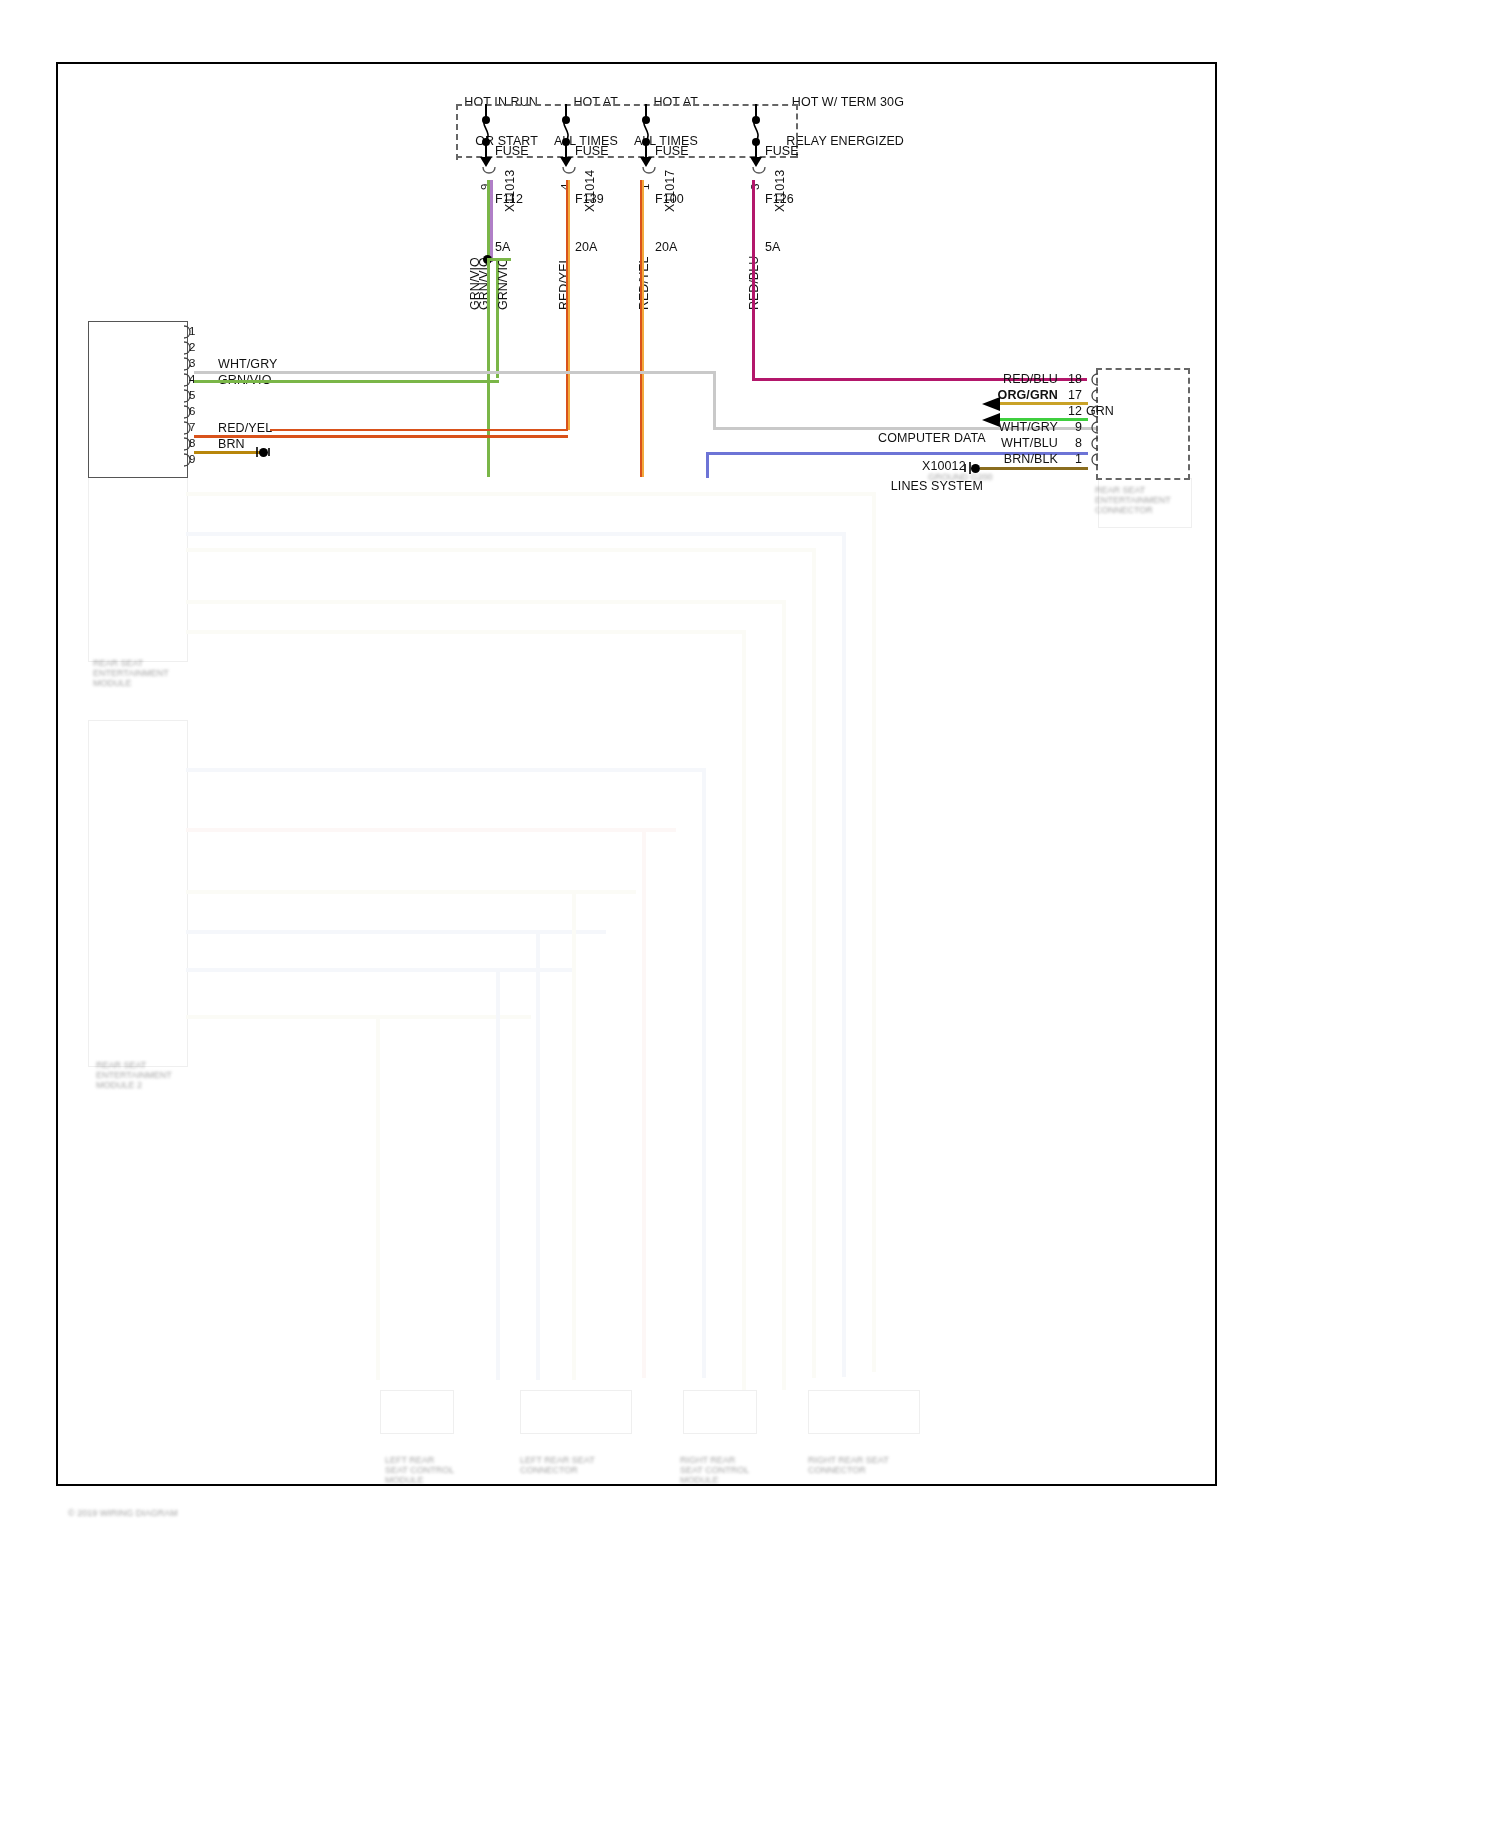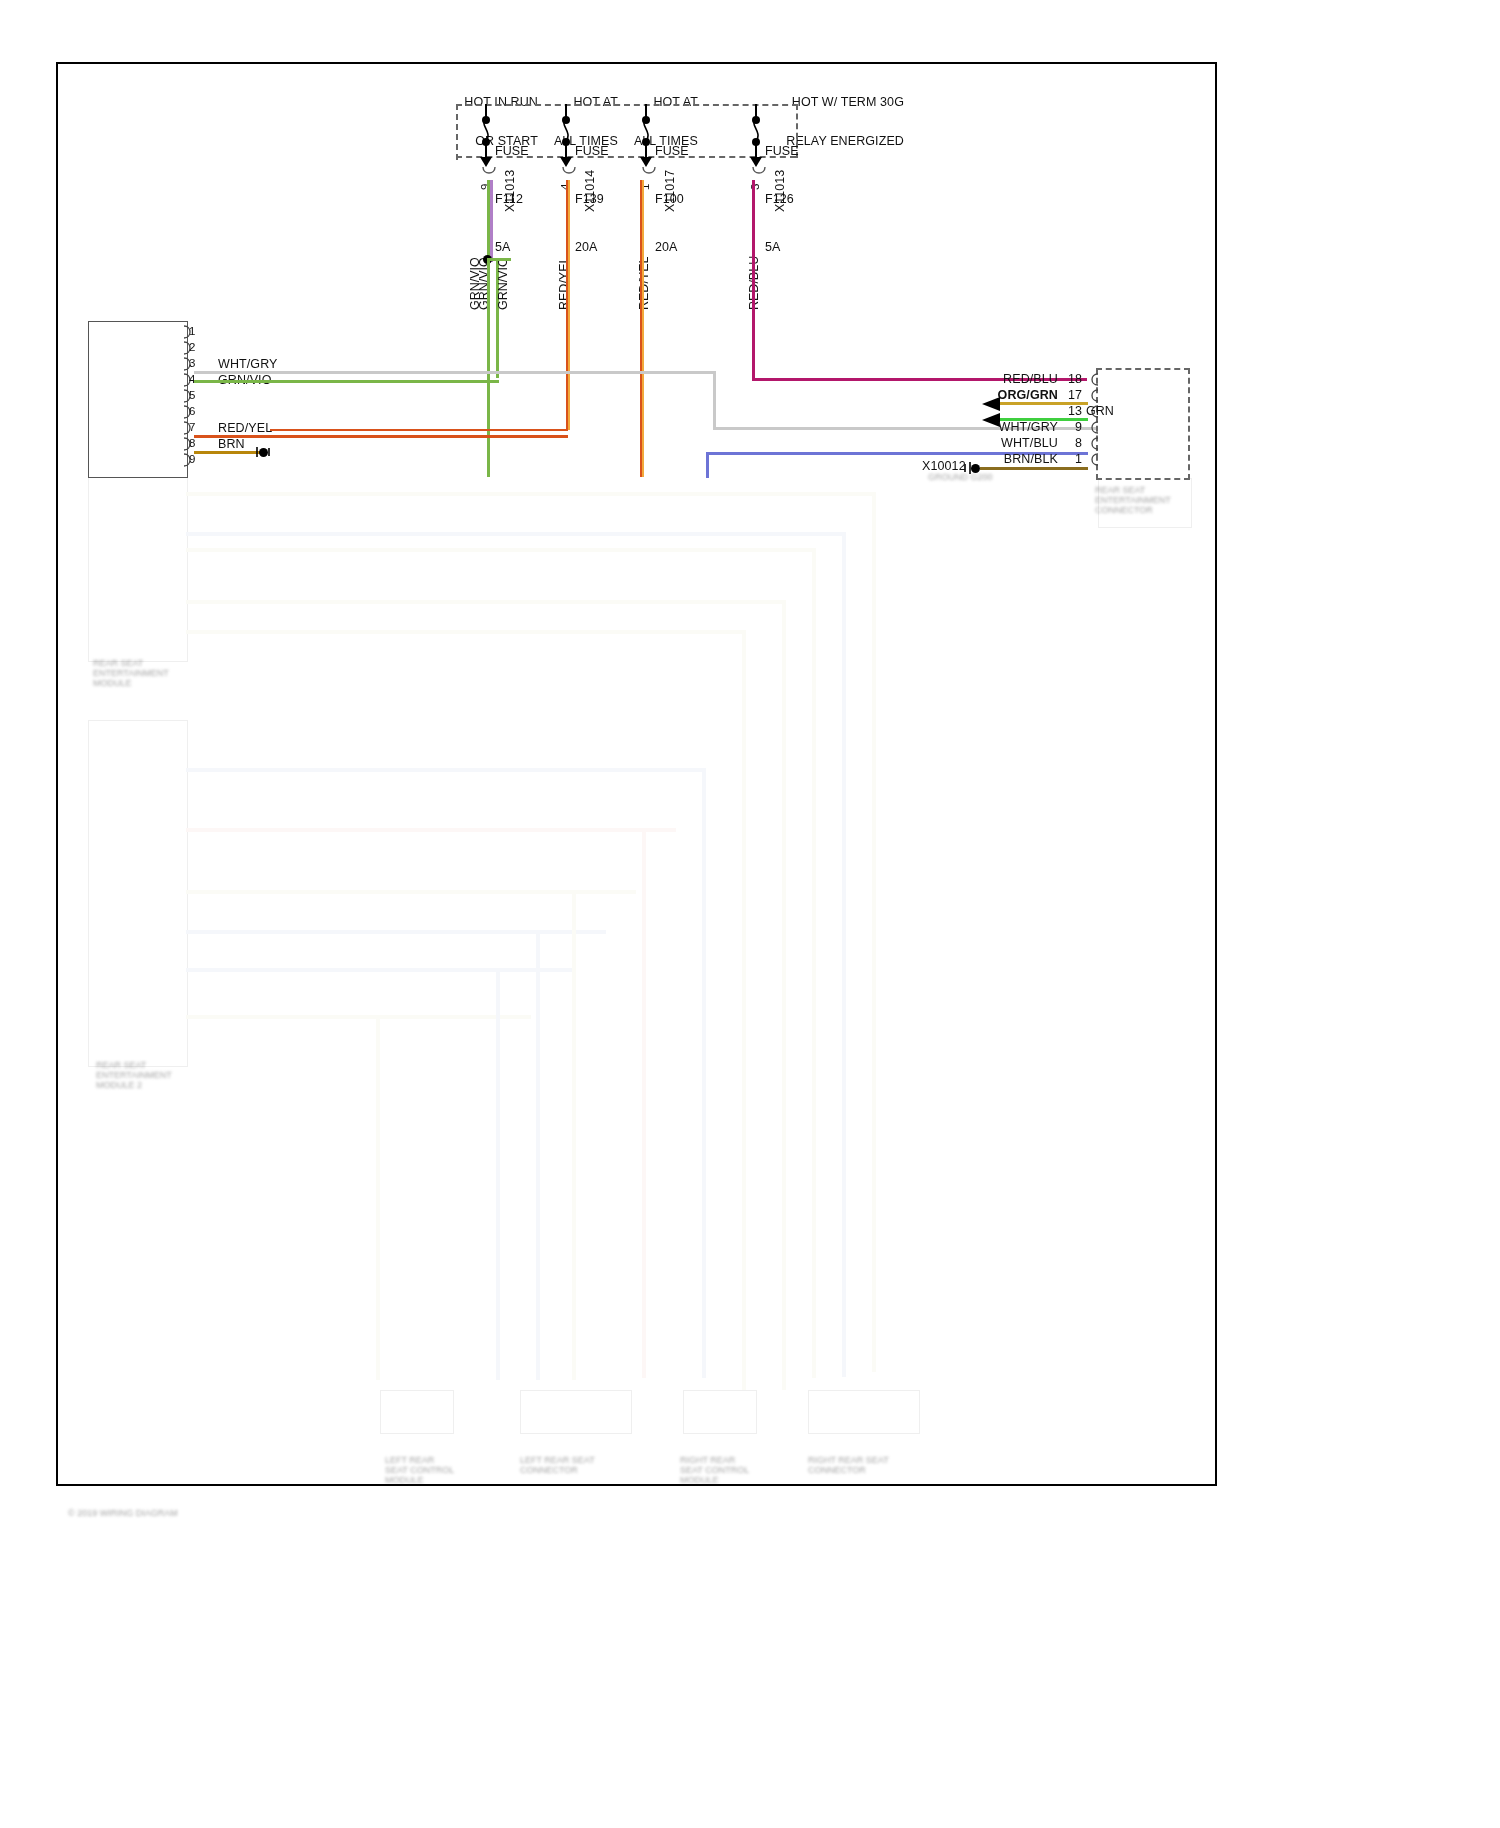--- a/index.html
+++ b/index.html
@@ -286,26 +286,30 @@
   <div class="abs txt r" style="left:1060px;top:373px;width:22px;">18</div>
 
   <div class="abs txt r" style="left:960px;top:389px;width:98px;font-weight:bold;">ORG/GRN</div>
   <div class="abs txt r" style="left:1060px;top:389px;width:22px;">17</div>
   <div class="wire" style="left:1000px;top:402px;width:88px;height:2.5px;background:#c9a227;"></div>
   <svg class="abs" style="left:982px;top:396px;" width="20" height="16" viewBox="0 0 20 16">
     <path d="M0 8 L18 1 L18 15 Z" fill="#000"></path>
   </svg>
 
   <div class="abs txt r" style="left:1016px;top:405px;width:98px;">GRN</div>
-  <div class="abs txt r" style="left:1060px;top:405px;width:22px;">13</div>
+  <div class="abs txt r" style="left:1060px;top:405px;width:22px;">12</div>
   <div class="wire" style="left:1000px;top:418px;width:88px;height:2.5px;background:#3fcf3f;"></div>
   <svg class="abs" style="left:982px;top:412px;" width="20" height="16" viewBox="0 0 20 16">
     <path d="M0 8 L18 1 L18 15 Z" fill="#000"></path>
   </svg>
 
+  <div class="abs txt r" style="left:878px;top:398px;width:105px;line-height:16px;">
+    <div>COMPUTER DATA</div>
+    <div>LINES SYSTEM</div>
+  </div>
 
   <div class="abs txt r" style="left:960px;top:421px;width:98px;">WHT/GRY</div>
   <div class="abs txt r" style="left:1060px;top:421px;width:22px;">9</div>
 
   <div class="abs txt r" style="left:960px;top:437px;width:98px;">WHT/BLU</div>
   <div class="abs txt r" style="left:1060px;top:437px;width:22px;">8</div>
   <div class="wire" style="left:706px;top:452px;width:382px;height:2.5px;background:#6d74d6;"></div>
   <div class="wire" style="left:706px;top:452px;width:2.5px;height:26px;background:#6d74d6;"></div>
 
   <div class="abs txt r" style="left:960px;top:453px;width:98px;">BRN/BLK</div>

